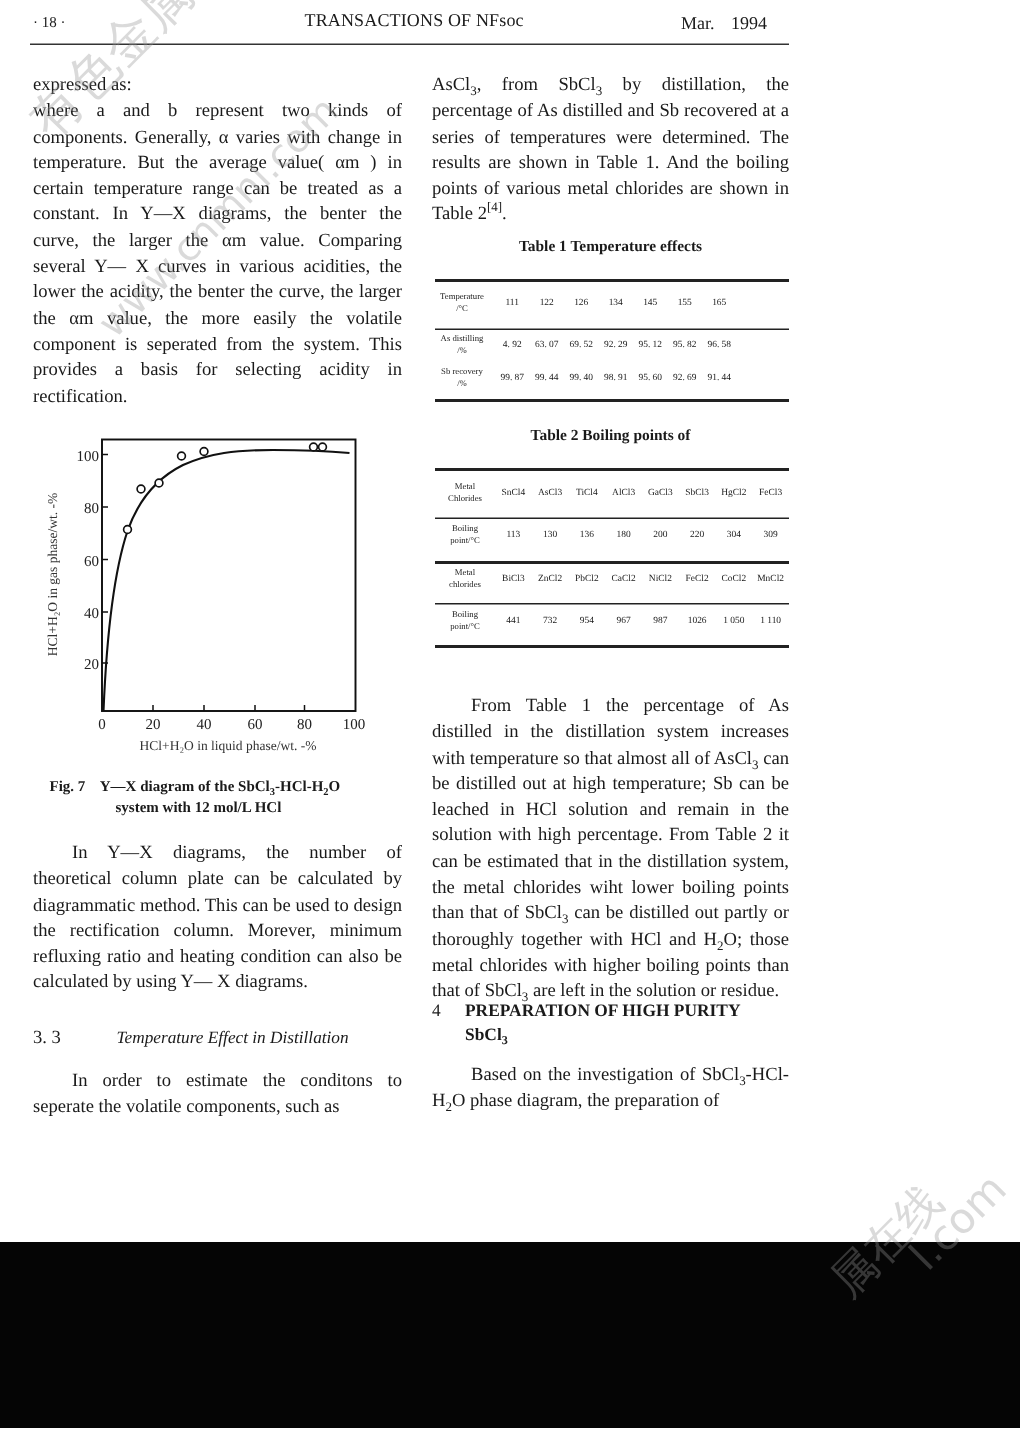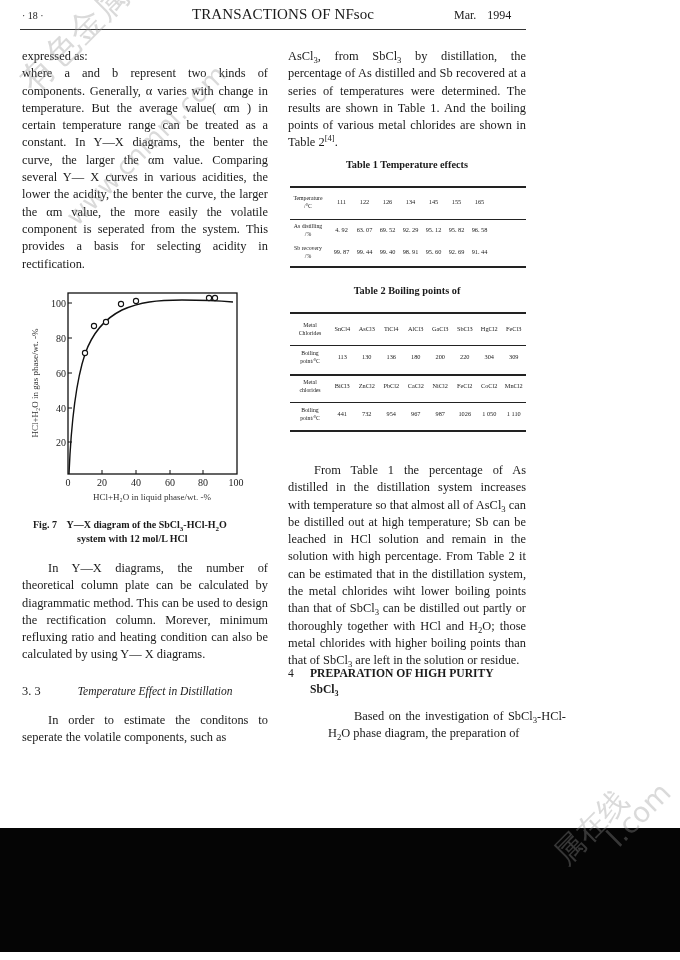--- a/index.html
+++ b/index.html
@@ -3,21 +3,21 @@
 <meta charset="utf-8">
 <style>
   html, body { margin: 0; padding: 0; }
   body {
     width: 680px; height: 960px; background: #ffffff; position: relative; overflow: hidden;
     font-family: "Liberation Serif", "DejaVu Serif", serif; color: #1a1a1a;
   }
   .abs { position: absolute; }
   .header-rule { position: absolute; left: 20px; top: 29px; width: 506px; height: 1px; background: #333; }
   .page-num { left: 22px; top: 10px; font-size: 10px; }
-  .journal { left: 192px; top: 6px; font-size: 15px; letter-spacing: 0.1px; }
+  .journal { left: 203px; top: 6px; font-size: 12px; letter-spacing: 0.1px; }
   .date { left: 454px; top: 8px; font-size: 12px; word-spacing: 8px; }
 
   .col { position: absolute; font-size: 12.4px; line-height: 17.3px; text-align: justify; }
   .col-left { left: 22px; width: 246px; }
   .col-right { left: 288px; width: 238px; }
   .para p { margin: 0; }
   .indent { text-indent: 26px; }
   .eq { text-align: left; padding-left: 46px; font-style: italic; }
   sub, sup { font-size: 0.7em; line-height: 0; }
 
@@ -216,21 +216,21 @@
 
 <div class="col col-right para" style="top:462px;font-family:Liberation Serif, serif;">
   <p class="indent">From Table 1 the percentage of As distilled in the distillation system increases with temperature so that almost all of AsCl<sub>3</sub> can be distilled out at high temperature; Sb can be leached in HCl solution and remain in the solution with high percentage. From Table 2 it can be estimated that in the distillation system, the metal chlorides wiht lower boiling points than that of SbCl<sub>3</sub> can be distilled out partly or thoroughly together with HCl and H<sub>2</sub>O; those metal chlorides with higher boiling points than that of SbCl<sub>3</sub> are left in the solution or residue.</p>
 </div>
 
 <div class="abs section-4">
   <div><span class="num">4</span><span>PREPARATION OF HIGH PURITY</span></div>
   <div class="l2">SbCl<sub>3</sub></div>
 </div>
 
-<div class="col col-right para" style="top:708px;margin-left:40px;">
+<div class="col col-right para" style="top:708px;">
   <p class="indent">Based on the investigation of SbCl<sub>3</sub>-HCl-H<sub>2</sub>O phase diagram, the preparation of</p>
 </div>
 
 <div class="black-band"></div>
 
 <div class="watermark" style="left:10px; top:70px; font-size:34px; transform:rotate(-45deg); transform-origin:left top;">有色金属在线</div>
 <div class="watermark" style="left:60px; top:210px; font-size:26px; transform:rotate(-45deg); transform-origin:left top;">www.cnmnl.com</div>
 <div class="watermark" style="left:545px; top:845px; font-size:30px; transform:rotate(-45deg); transform-origin:left top;">属在线</div>
 <div class="watermark" style="left:600px; top:830px; font-size:28px; transform:rotate(-45deg); transform-origin:left top;">l.com</div>
 

